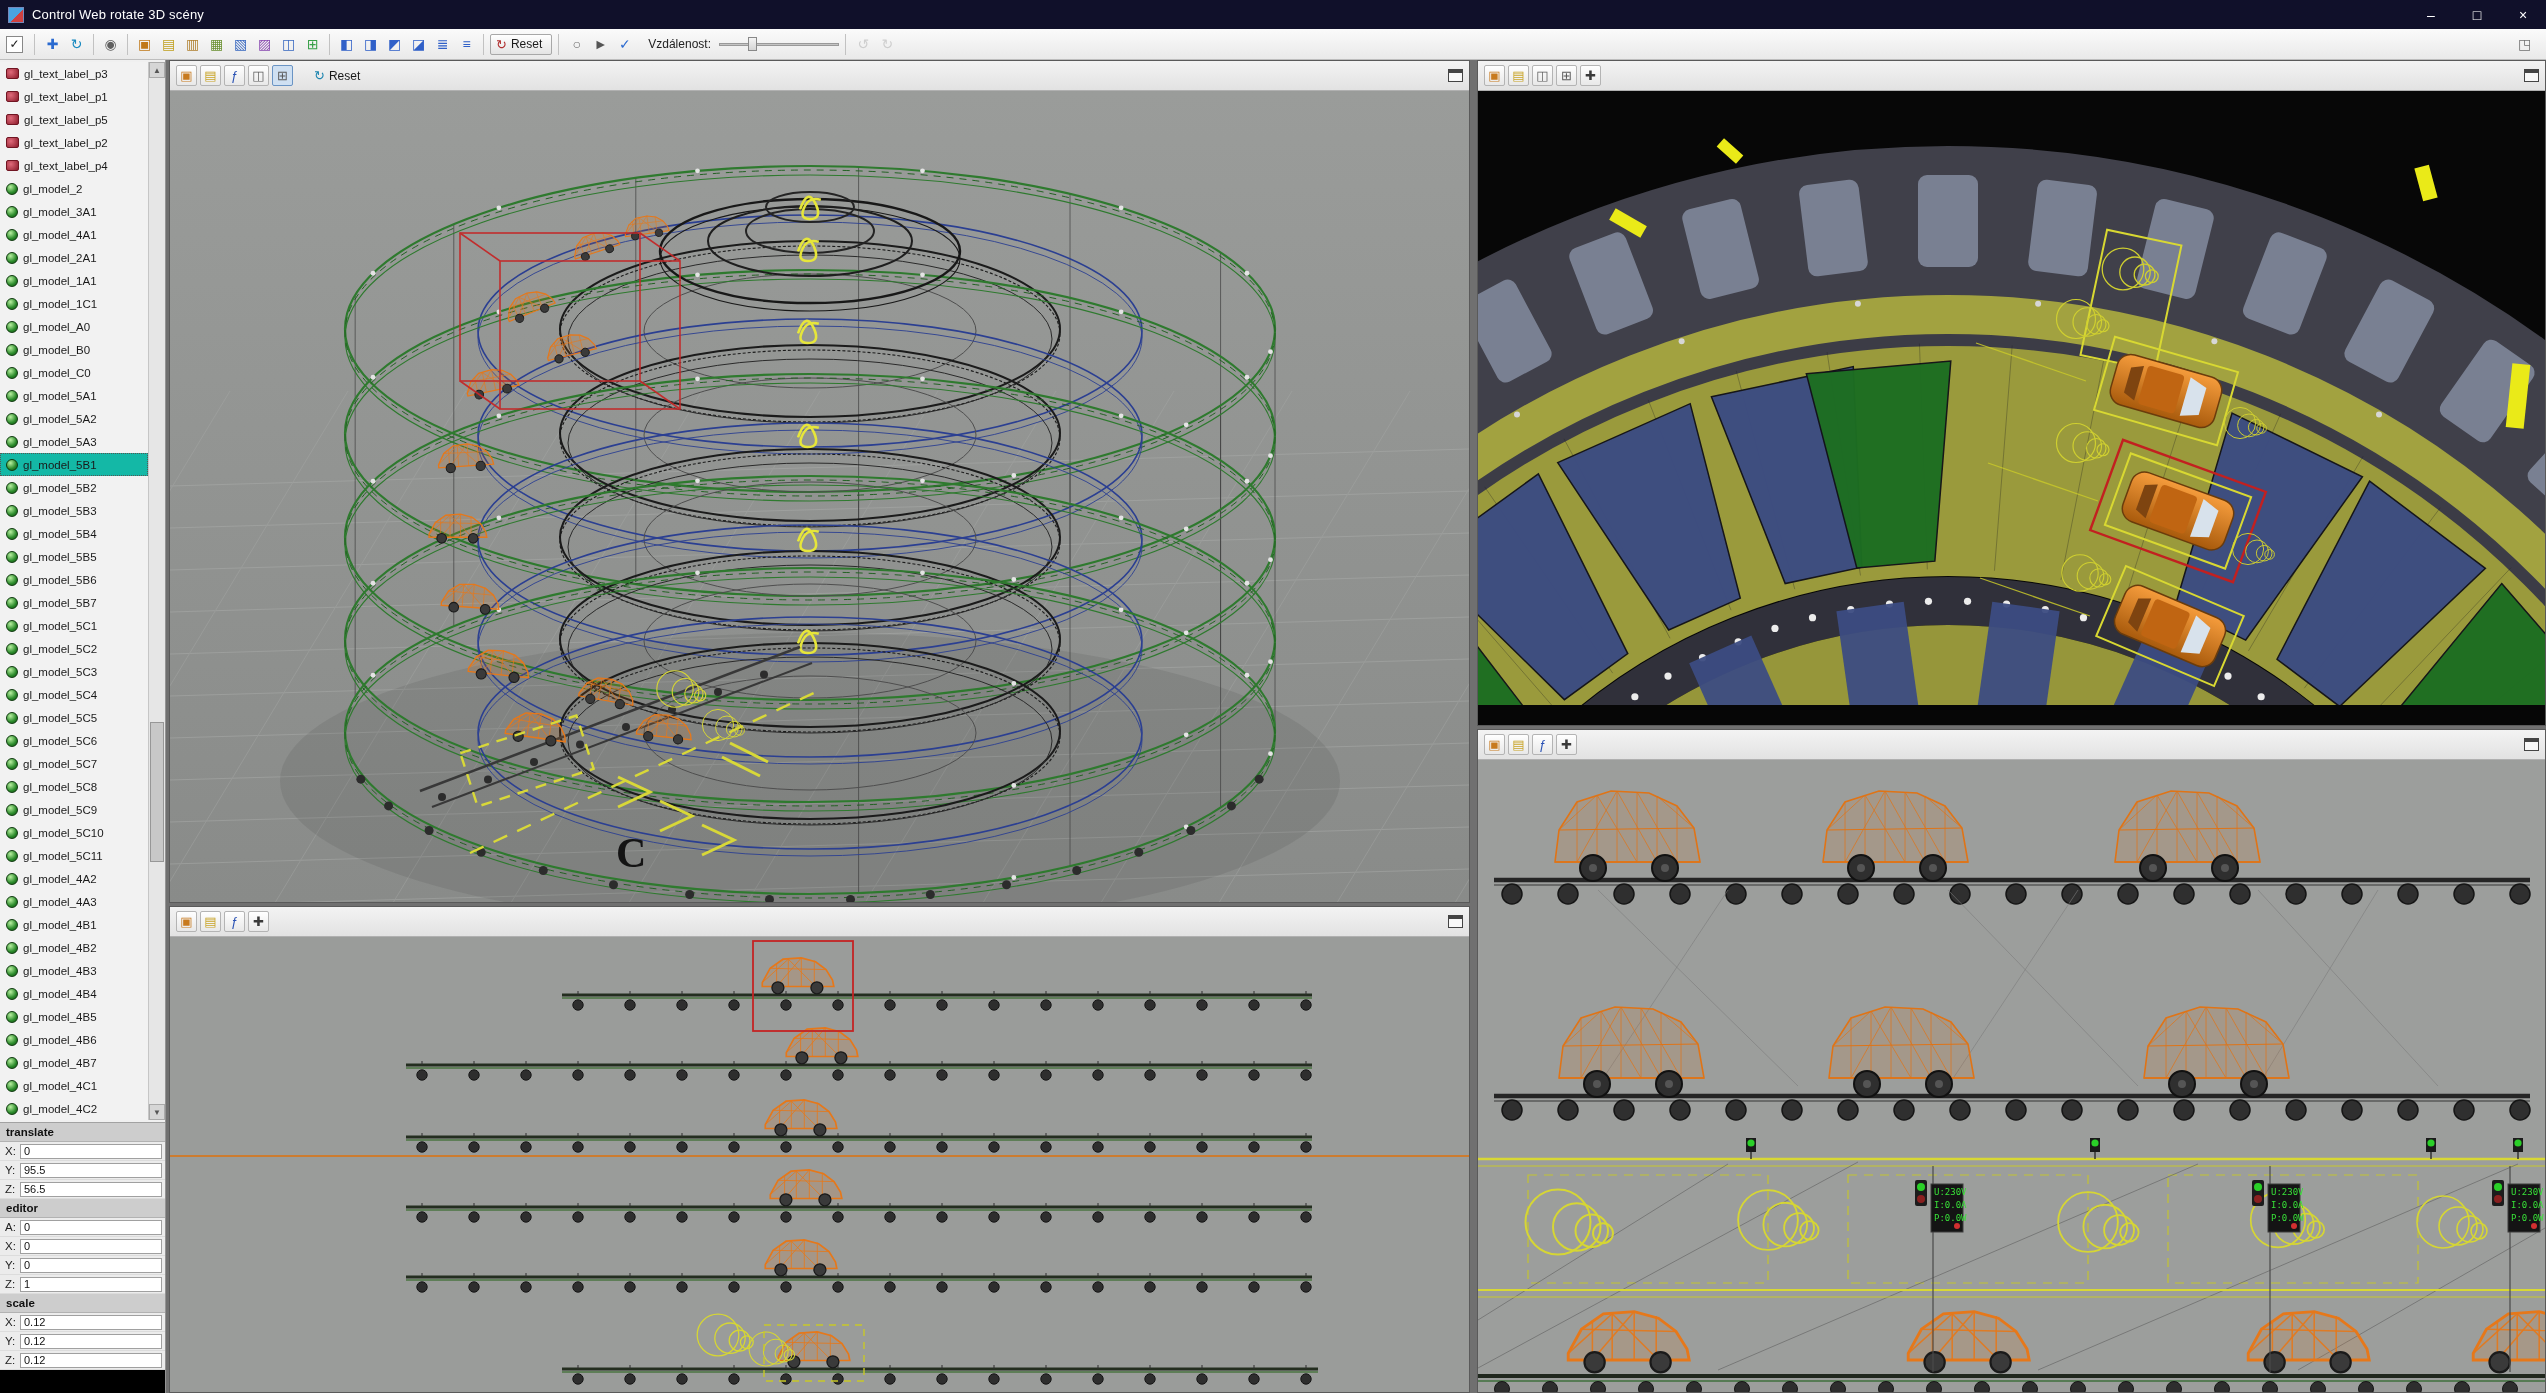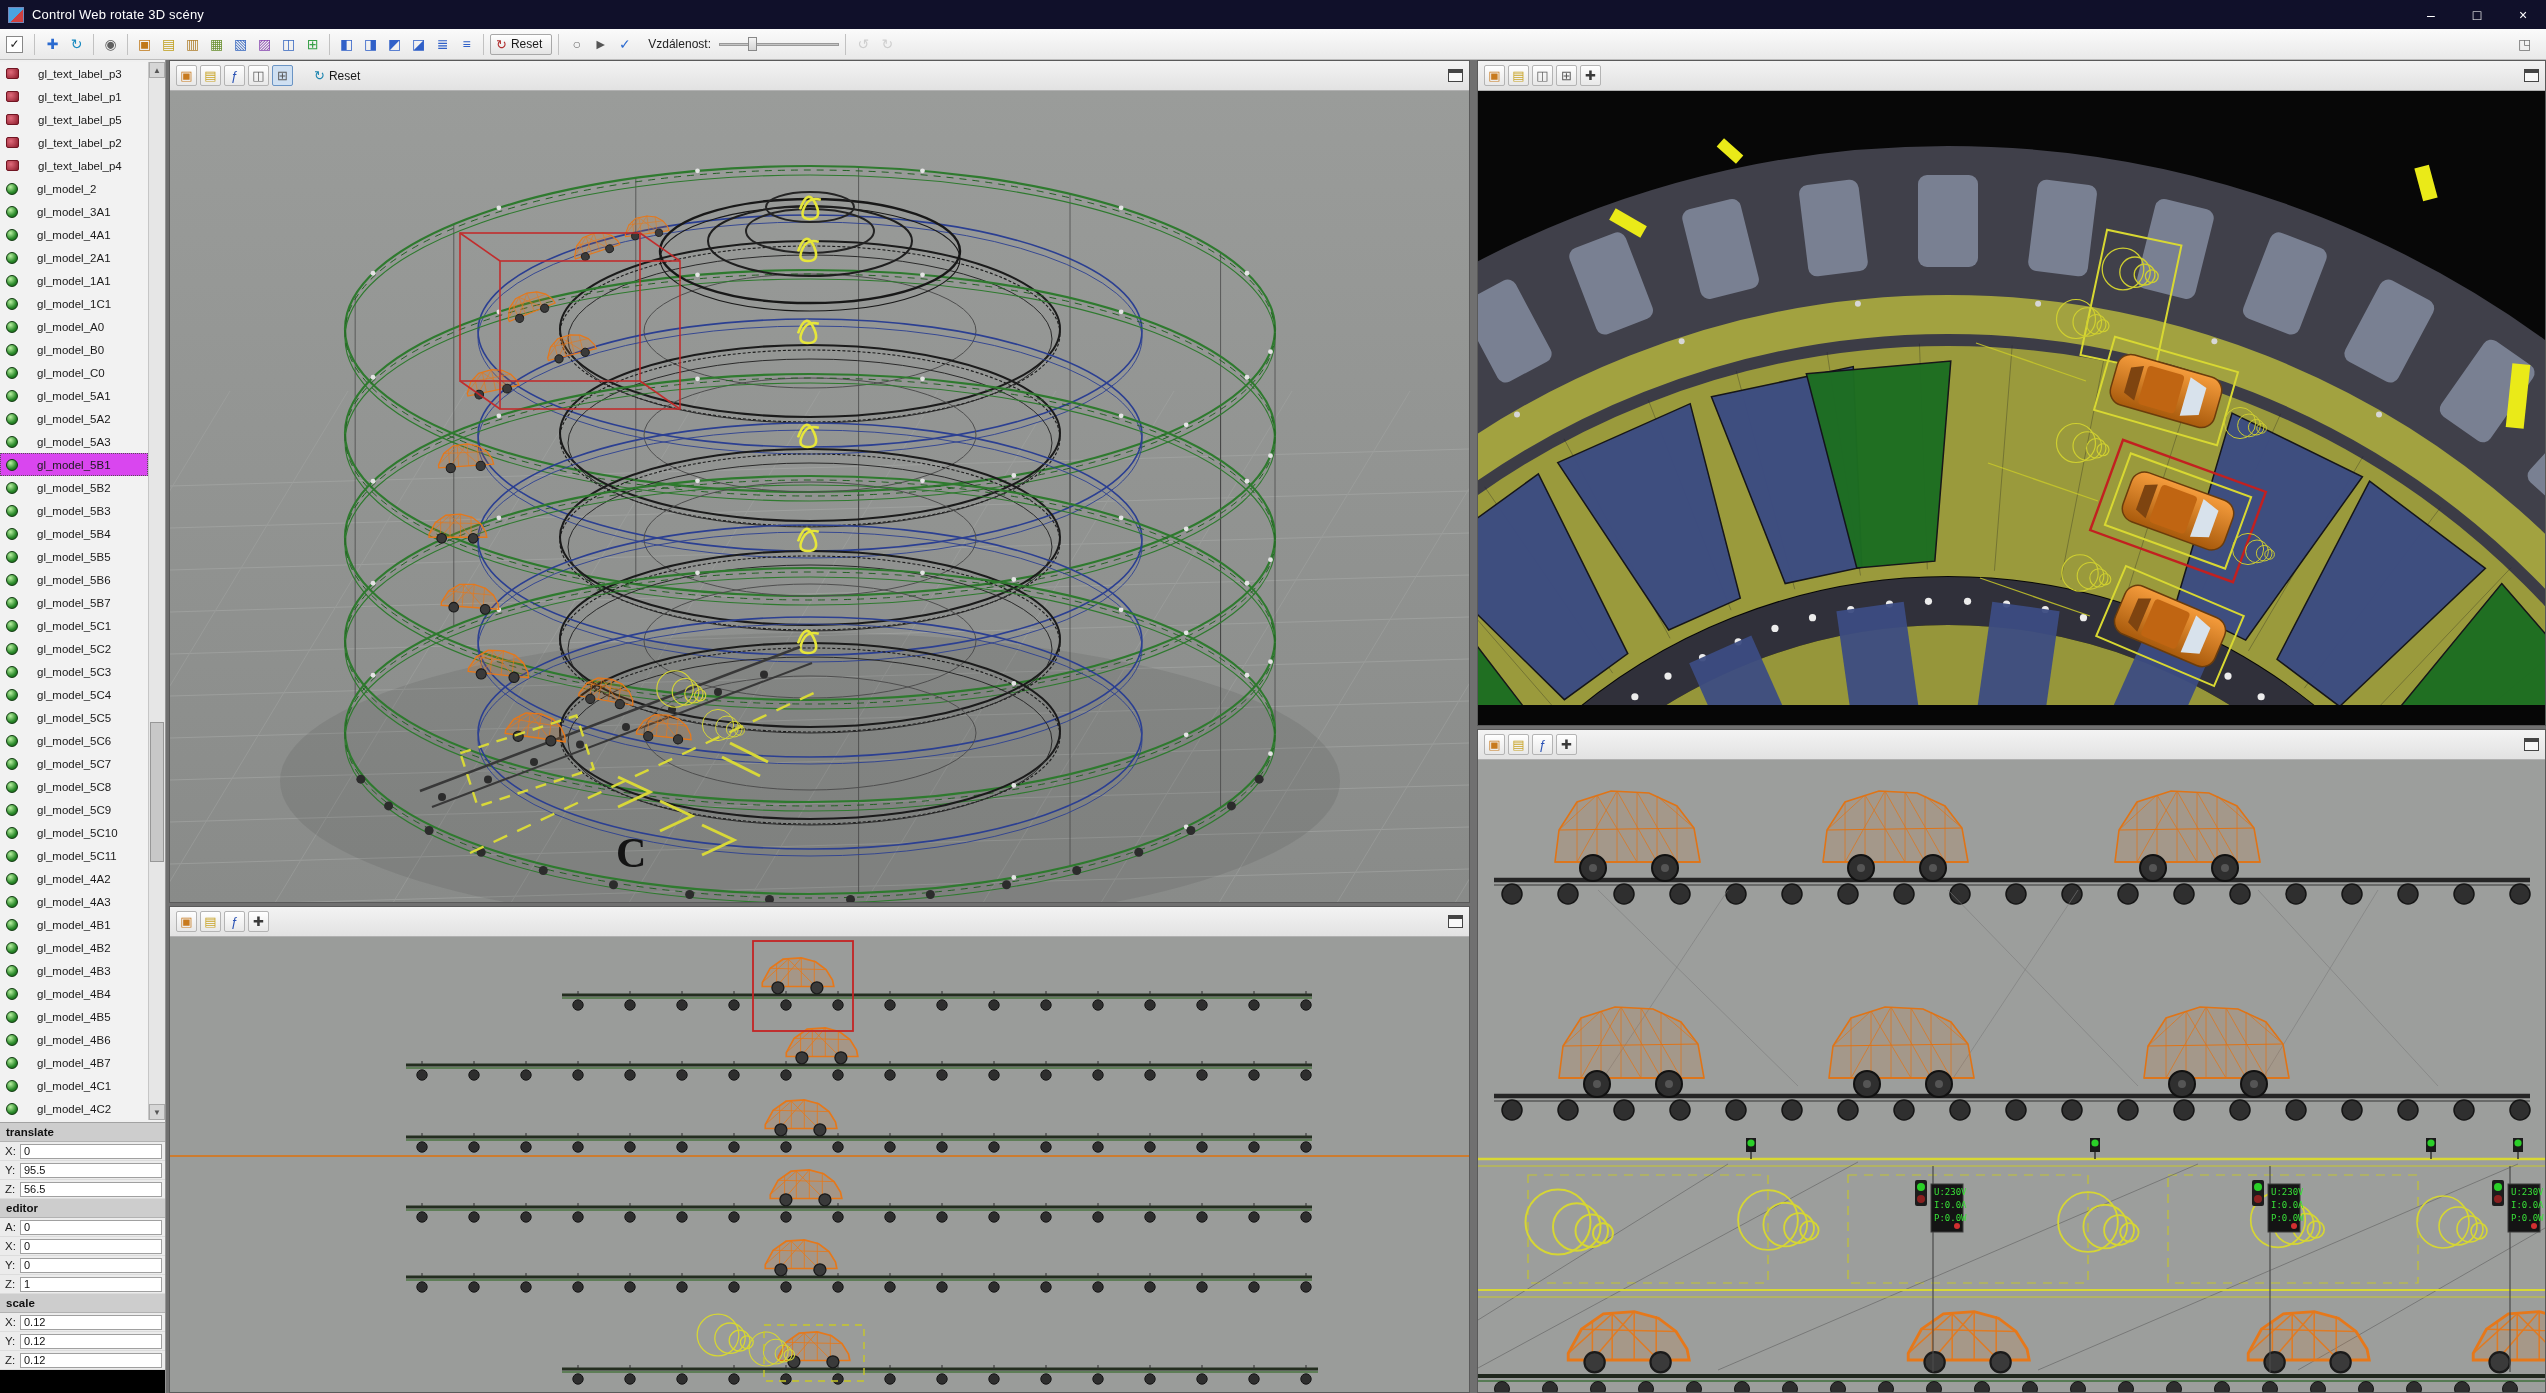--- a/index.html
+++ b/index.html
@@ -21,22 +21,22 @@
 .tb-sep{width:1px;height:21px;background:#c2c2c2;margin:0 4px}
 .tb-reset{display:flex;align-items:center;gap:4px;padding:2px 9px 2px 5px;border:1px solid #a8a8a8;border-radius:2px;background:linear-gradient(#fff,#e4e4e4);font-size:12px;color:#1a1a1a}
 .tb-reset-icon{color:#b03030;font-size:13px}
 .tb-label{font-size:12px;color:#222;margin:0 6px 0 10px}
 .slider{width:120px;height:18px;position:relative}
 .slider-track{position:absolute;left:0;right:0;top:8px;height:3px;background:#c4c4c4;border:1px solid #999}
 .slider-thumb{position:absolute;top:2px;width:9px;height:14px;background:linear-gradient(#f4f4f4,#d4d4d4);border:1px solid #888}
 
 .sidebar{position:absolute;left:0;top:60px;width:166px;bottom:0;background:#f0f0f0;border-right:1px solid #949494}
 .tree{position:absolute;top:2px;left:0;width:148px;height:1058px;overflow:hidden;background:#f2f2f2}
-.tree-item{height:23px;display:flex;align-items:center;padding-left:6px;gap:19px;font-size:11.5px;color:#1a1a1a;white-space:nowrap}
-.tree-item.selected{background:#d946ef;outline:1px dotted #555;outline-offset:-1px}
+.tree-item{height:23px;display:flex;align-items:center;padding-left:6px;gap:5px;font-size:11.5px;color:#1a1a1a;white-space:nowrap}
+.tree-item.selected{background:#14b8a6;outline:1px dotted #555;outline-offset:-1px}
 .icon-label{width:13px;height:11px;border-radius:2px;background:radial-gradient(circle at 35% 35%,#e06a7a,#8a1a2a);border:1px solid #701522;flex:none}
 .icon-model{width:12px;height:12px;border-radius:50%;background:radial-gradient(circle at 35% 30%,#b8f0a0,#2a8a2a 60%,#145014);border:1px solid #0e3a0e;flex:none}
 .vscroll{position:absolute;top:2px;right:0;width:17px;height:1058px;background:#e6e6e6;border-left:1px solid #c6c6c6}
 .vscroll .sbtn{position:absolute;left:0;right:0;height:16px;background:#d6d6d6;border:1px solid #aaa;font-size:8px;display:flex;align-items:center;justify-content:center;color:#555}
 .vscroll .sbtn.down{bottom:0}
 .vscroll .thumb{position:absolute;left:1px;right:1px;top:660px;height:140px;background:#c8c8c8;border:1px solid #979797}
 .props{position:absolute;left:0;right:0;top:1062px;bottom:0;background:#000000;border-top:1px solid #a2a2a2;font-size:11.5px}
 .prop-head{height:19px;background:#cdcdcd;border-bottom:1px solid #b2b2b2;font-weight:bold;padding-left:6px;display:flex;align-items:center;color:#111}
 .prop-row{height:19px;display:flex;align-items:center;background:#ececec;border-bottom:1px solid #dcdcdc}
 .prop-axis{width:20px;padding-left:5px;color:#222;flex:none}

